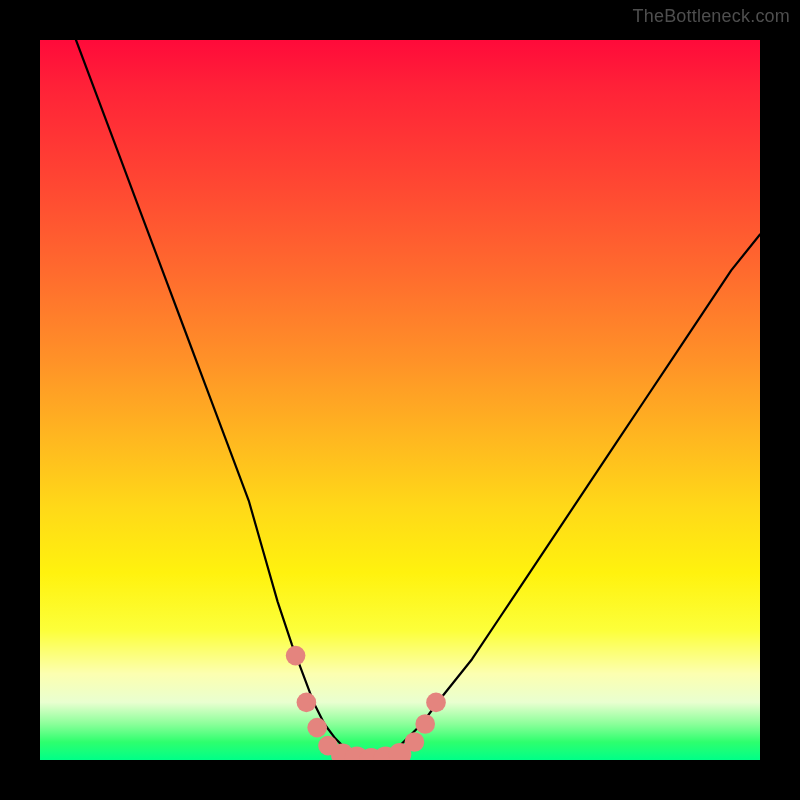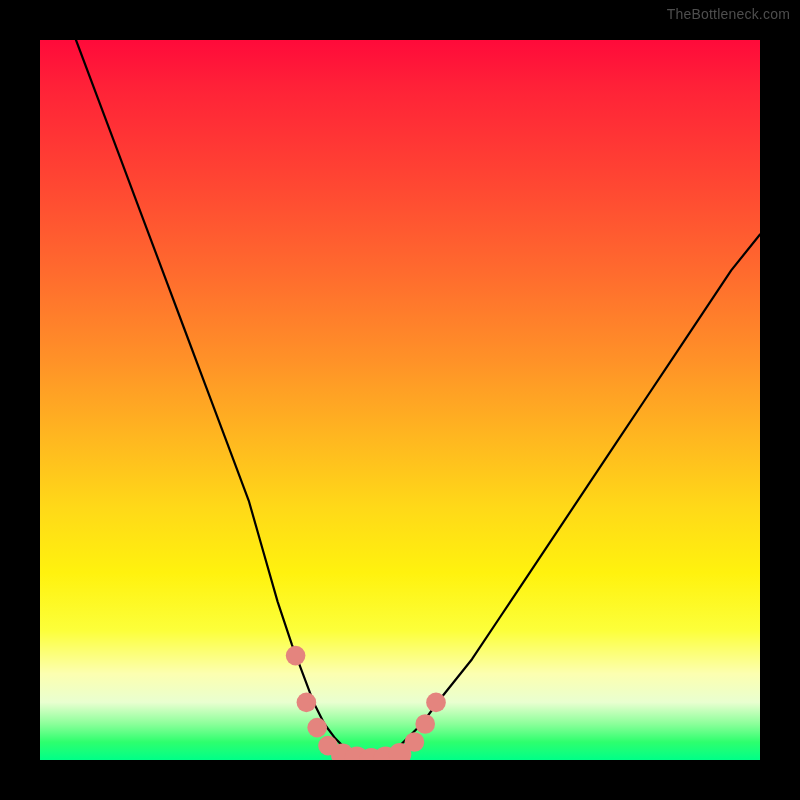--- a/index.html
+++ b/index.html
@@ -47,21 +47,21 @@
     left: 0;
     top: 0;
     width: 720px;
     height: 720px;
   }
   .watermark {
     position: absolute;
     top: 6px;
     right: 10px;
     color: #4e4e4e;
-    font-size: 14px;
+    font-size: 18px;
     font-weight: 500;
     letter-spacing: 0.2px;
     user-select: none;
   }
 </style>
 </head>
 <body>
 
 <div class="frame">
   <div class="watermark">TheBottleneck.com</div>

